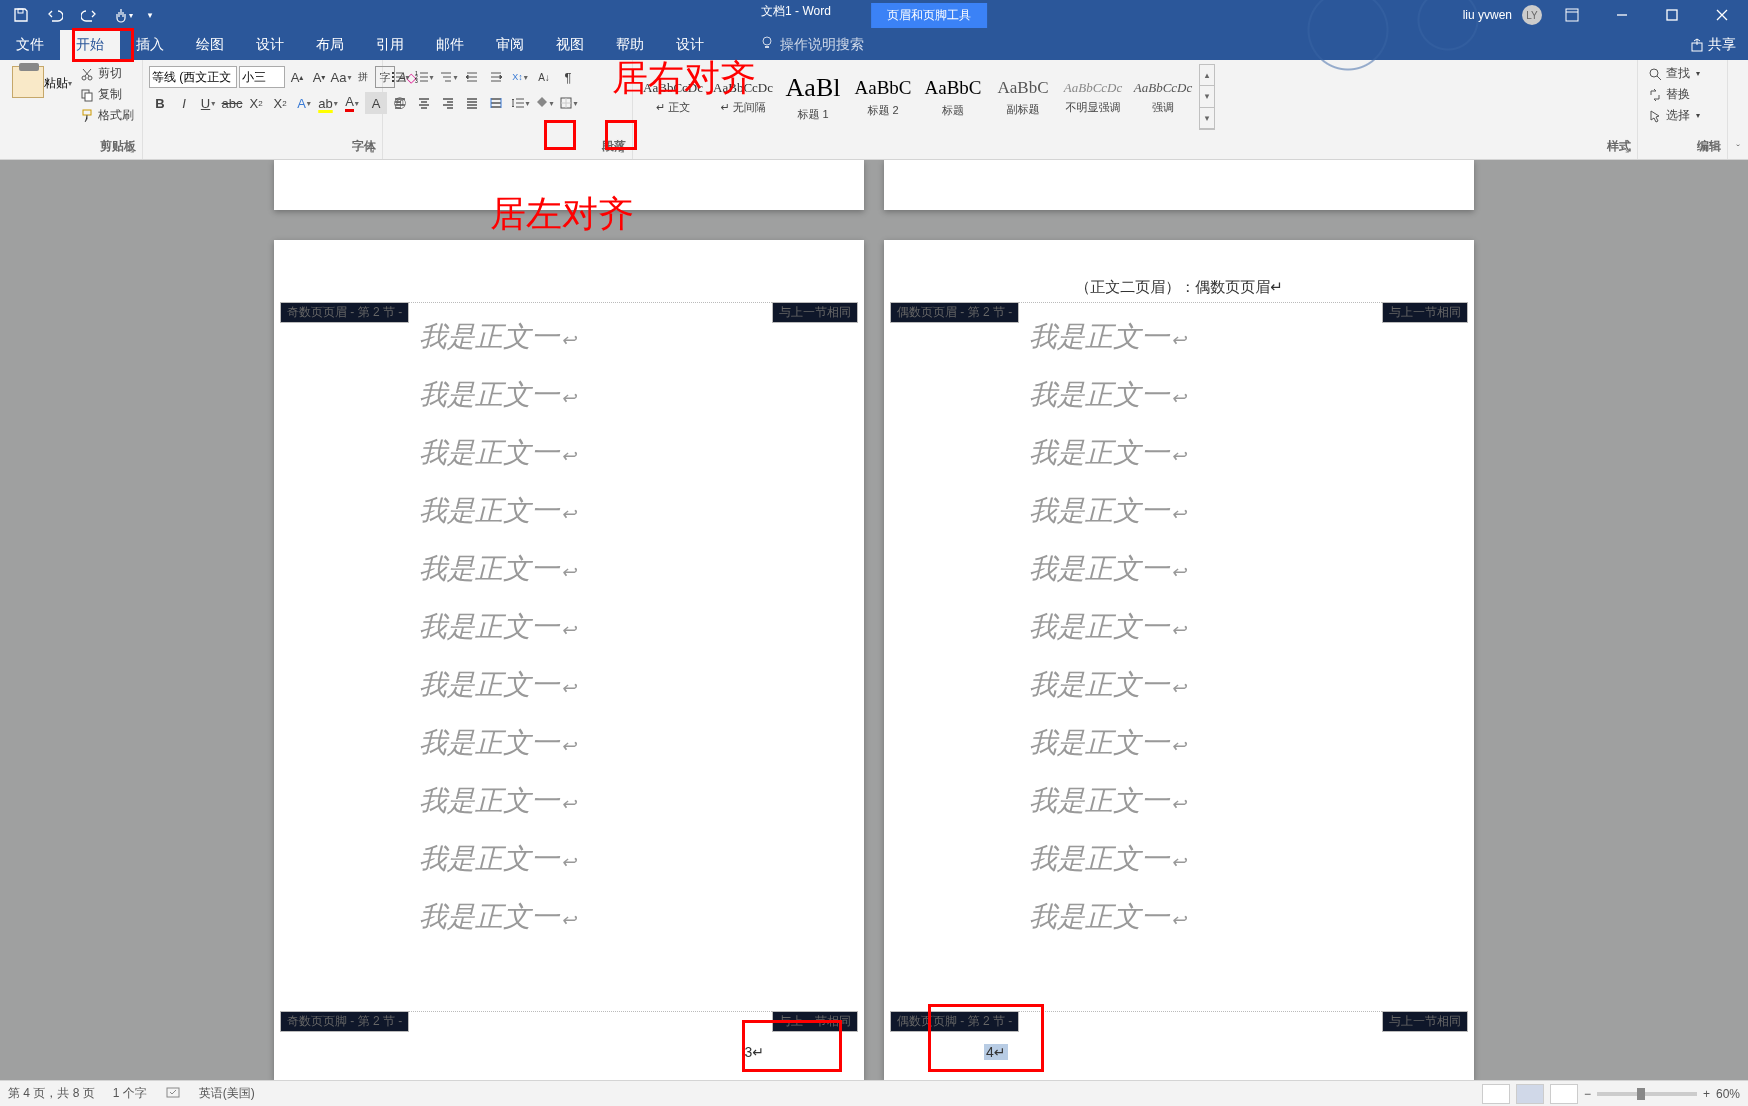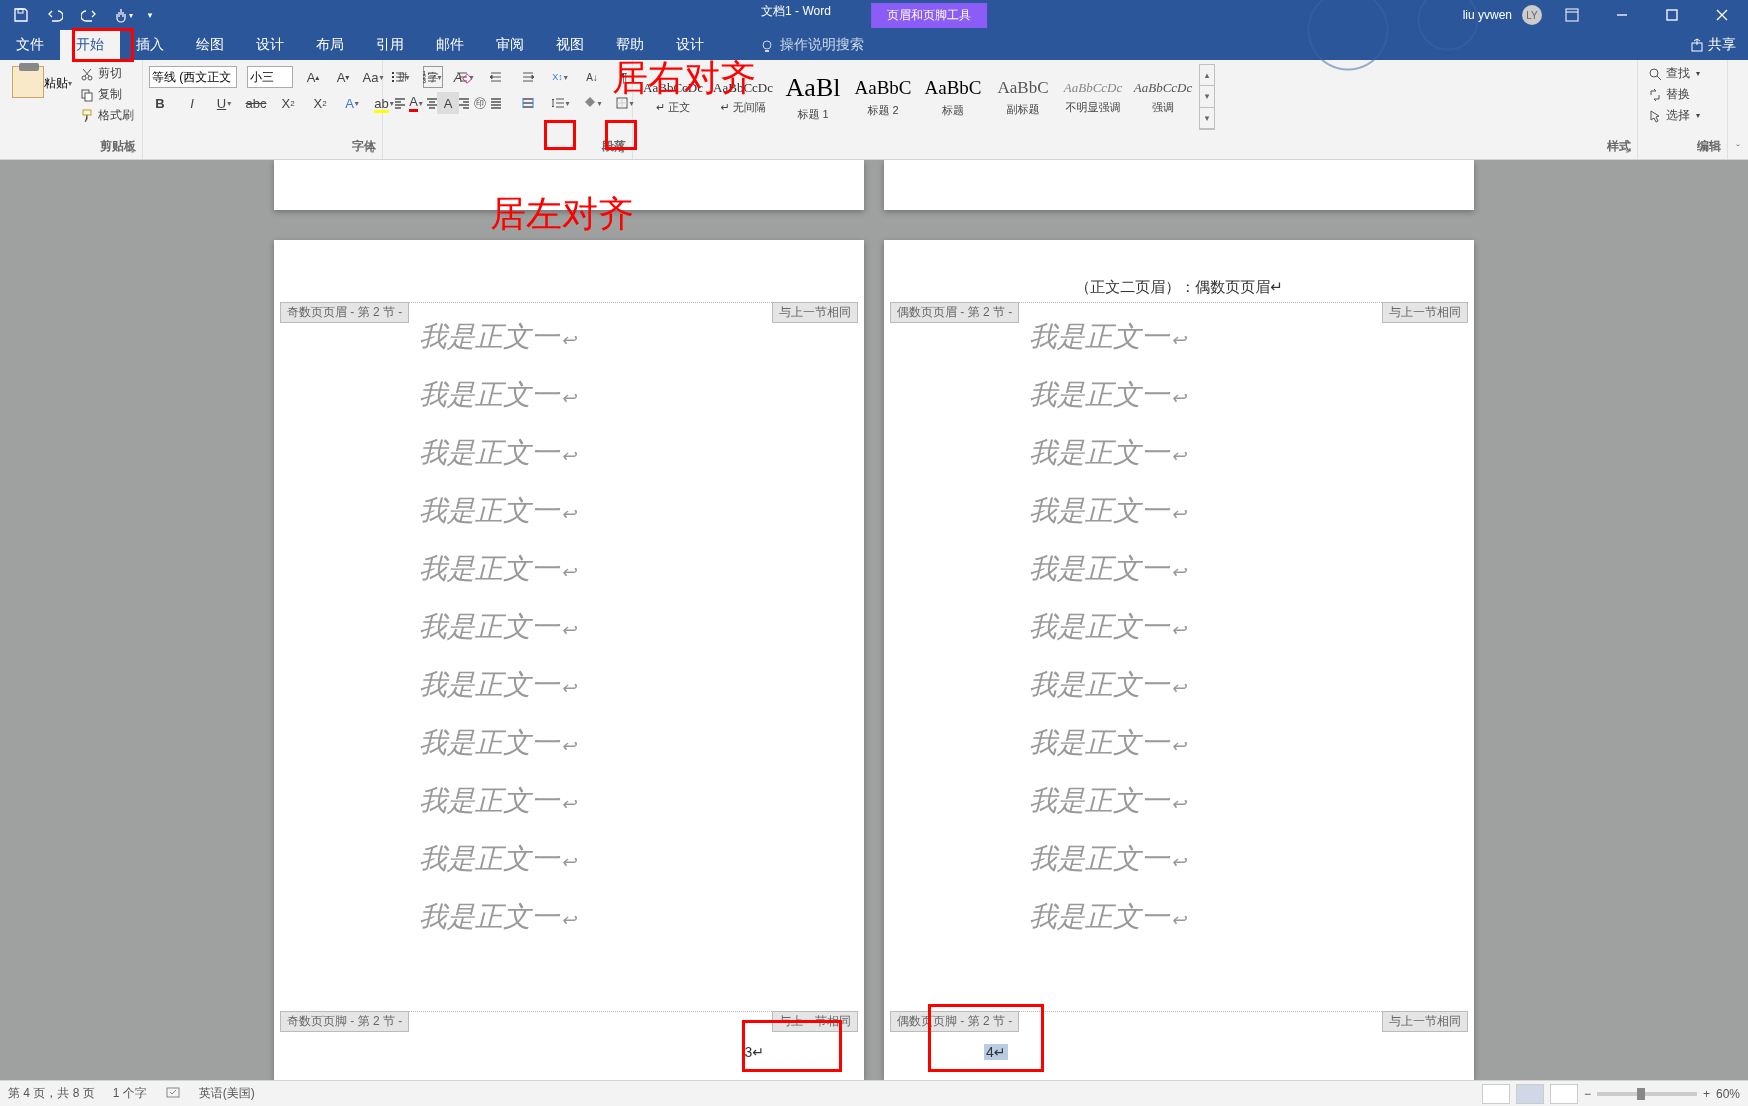--- a/index.html
+++ b/index.html
@@ -3,47 +3,47 @@
 <meta charset="utf-8">
 <style>
   * { box-sizing: border-box; margin: 0; padding: 0; font-family: "Microsoft YaHei", sans-serif; }
   body { background: #f0f0f0; overflow: hidden; width: 1748px; height: 1106px; }
   
   
   .titlebar { height: 30px; background: #2b579a; display: flex; align-items: center; color: #fff; font-size: 12px; position: relative; }
   .titlebar-left { display: flex; gap: 4px; padding-left: 6px; align-items: center; }
   .titlebar-left .tb-btn { width: 30px; height: 28px; display: flex; align-items: center; justify-content: center; color: #fff; }
   .titlebar-center { position: absolute; left: 50%; transform: translateX(-50%); display: flex; gap: 40px; }
-  .titlebar-center .ctx-tab { background: #8b5cf6; padding: 4px 16px; font-size: 12px; }
+  .titlebar-center .ctx-tab { background: #3b82f6; padding: 4px 16px; font-size: 12px; }
   .titlebar-right { margin-left: auto; display: flex; align-items: center; gap: 10px; padding-right: 6px; }
   .avatar { width: 20px; height: 20px; border-radius: 50%; background: #ccc; color: #666; font-size: 10px; display: flex; align-items: center; justify-content: center; }
   .win-btn { width: 40px; height: 30px; display: flex; align-items: center; justify-content: center; }
   
   
   .ribbon-tabs { height: 30px; background: #2b579a; display: flex; align-items: center; color: #fff; font-size: 14px; }
   .ribbon-tab { padding: 6px 16px; cursor: pointer; }
   .ribbon-tab.active { background: #f3f3f3; color: #2b579a; }
-  .ribbon-tabs .search { margin-left: 40px; display: flex; align-items: flex-end; gap: 6px; color: #cfd8e8; }
+  .ribbon-tabs .search { margin-left: 40px; display: flex; align-items: flex-start; gap: 6px; color: #cfd8e8; }
   .share-btn { margin-left: auto; padding: 4px 12px; display: flex; align-items: center; gap: 4px; }
   
   
   .ribbon { height: 100px; background: #f3f3f3; border-bottom: 1px solid #d4d4d4; display: flex; }
   .ribbon-group { border-right: 1px solid #e0e0e0; display: flex; flex-direction: column; padding: 4px 6px 2px; }
   .ribbon-group-body { flex: 1; display: flex; align-items: flex-start; }
   .ribbon-group-label { text-align: right; font-size: 12px; color: #666; padding: 2px 0; position: relative; font-weight: bold; }
   .ribbon-group-label .launcher { position: absolute; right: 2px; bottom: 2px; font-size: 10px; color: #888; }
   
   .clipboard-main { display: flex; flex-direction: row; align-items: center; padding: 2px 6px; }
   .paste-icon { width: 32px; height: 32px; background: #f9e9c8; border: 1px solid #c5a76a; margin-bottom: 2px; position: relative; }
   .paste-icon::before { content:""; position:absolute; top:-4px; left:6px; width:20px; height:8px; background:#888; border-radius:2px; }
   .clipboard-list { display: flex; flex-direction: column; gap: 2px; font-size: 12px; color: #444; }
   .clipboard-list .item { display: flex; align-items: center; gap: 4px; padding: 1px 2px; }
   .mini-icon { width: 14px; height: 14px; display: inline-block; }
   
-  .font-group .row, .para-group .row { display: flex; align-items: flex-start; gap: 10px; padding: 2px 0; }
+  .font-group .row, .para-group .row { display: flex; align-items: flex-start; gap: 2px; padding: 2px 0; }
   .font-select { width: 88px; height: 22px; font-size: 12px; border: 1px solid #ababab; background: #fff; padding: 0 2px; }
   .size-select { width: 46px; height: 22px; font-size: 12px; border: 1px solid #ababab; background: #fff; padding: 0 2px; }
   .rbtn { width: 22px; height: 22px; display: flex; align-items: center; justify-content: center; font-size: 13px; color: #444; border: 1px solid transparent; }
   .rbtn.sm { width: 20px; }
   .rbtn .tri { font-size: 8px; margin-left: 1px; color: #666; }
   
   .para-group .row .rbtn svg { width: 14px; height: 14px; }
   
   .styles-group { flex: 1; }
   .styles-gallery { display: flex; gap: 2px; align-items: flex-start; height: 70px; }
@@ -60,21 +60,21 @@
   
   .workspace { position: absolute; top: 160px; left: 0; right: 0; bottom: 26px; background: #9fa0a0; overflow: hidden; }
   .pages { display: flex; gap: 20px; justify-content: center; padding: 0 0 20px; }
   .page-col { display: flex; flex-direction: column; gap: 30px; }
   .page { width: 590px; background: #fff; box-shadow: 0 2px 6px rgba(0,0,0,0.3); position: relative; }
   .page.stub { height: 50px; }
   .page.full { height: 840px; }
   .hdr-bar, .ftr-bar { position: absolute; left: 0; right: 0; display: flex; justify-content: space-between; padding: 0 6px; }
   .hdr-bar { top: 62px; }
   .ftr-bar { bottom: 48px; }
-  .hdr-tag, .link-tag { font-size: 12px; background: #e5e5e5; border: 1px solid #bbb; padding: 1px 6px; color: #666; }
+  .hdr-tag, .link-tag { font-size: 12px; background: #0f172a; border: 1px solid #bbb; padding: 1px 6px; color: #666; }
   .hdr-line, .ftr-line { position: absolute; left: 90px; right: 90px; border-top: 1px dotted #bbb; }
   .hdr-line { top: 62px; }
   .ftr-line { bottom: 68px; }
   .header-text { position: absolute; top: 38px; left: 0; right: 0; text-align: center; font-size: 15px; color: #333; font-family: "SimSun", serif; }
   .body-text { position: absolute; top: 78px; left: 145px; right: 80px; display: flex; flex-direction: column; gap: 20px; color: #999; font-size: 28px; font-family: "KaiTi","STKaiti",serif; font-style: italic; }
   .body-text div::after { content: "↩"; font-size: 18px; margin-left: 2px; }
   .footer-num { position: absolute; bottom: 20px; font-size: 14px; color: #333; }
   .footer-num.right { right: 100px; }
   .footer-num.left { left: 100px; }
   .footer-num.left .n { background: #b8cce4; padding: 0 2px; }

